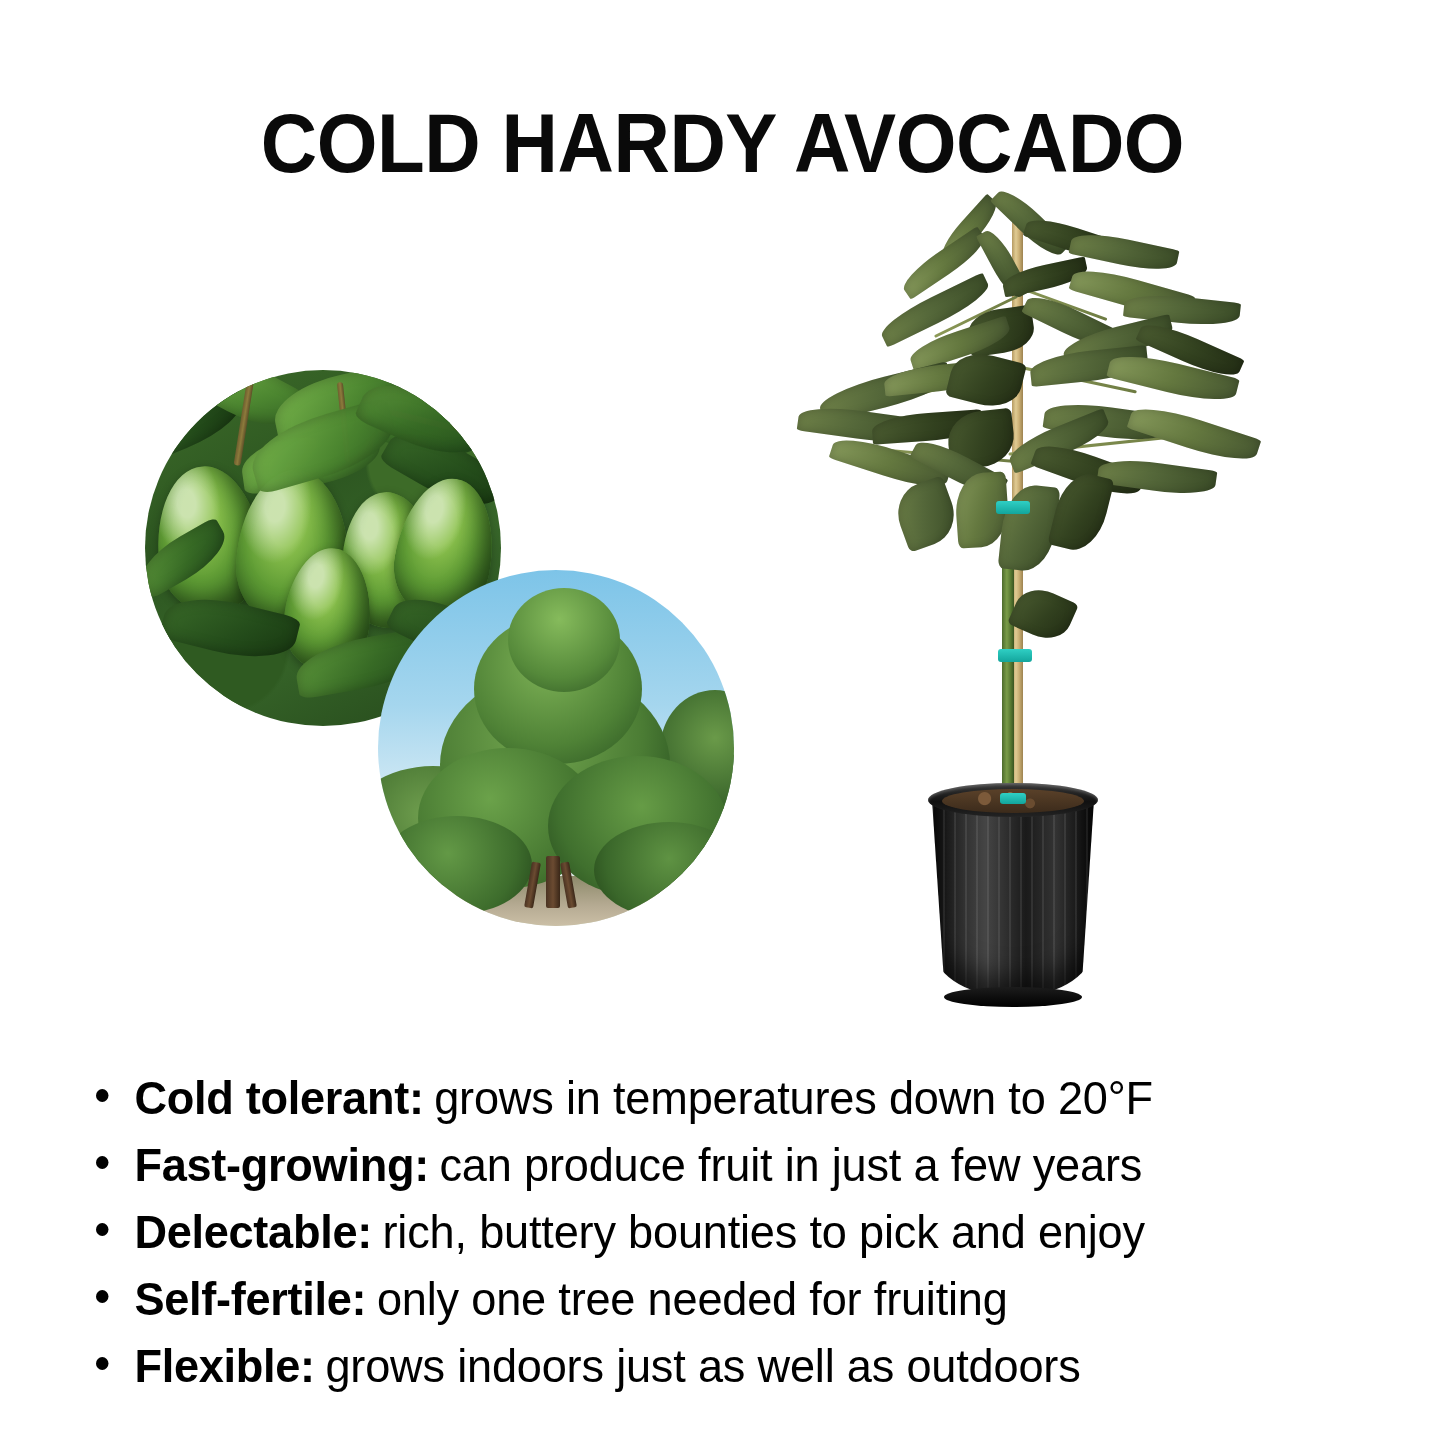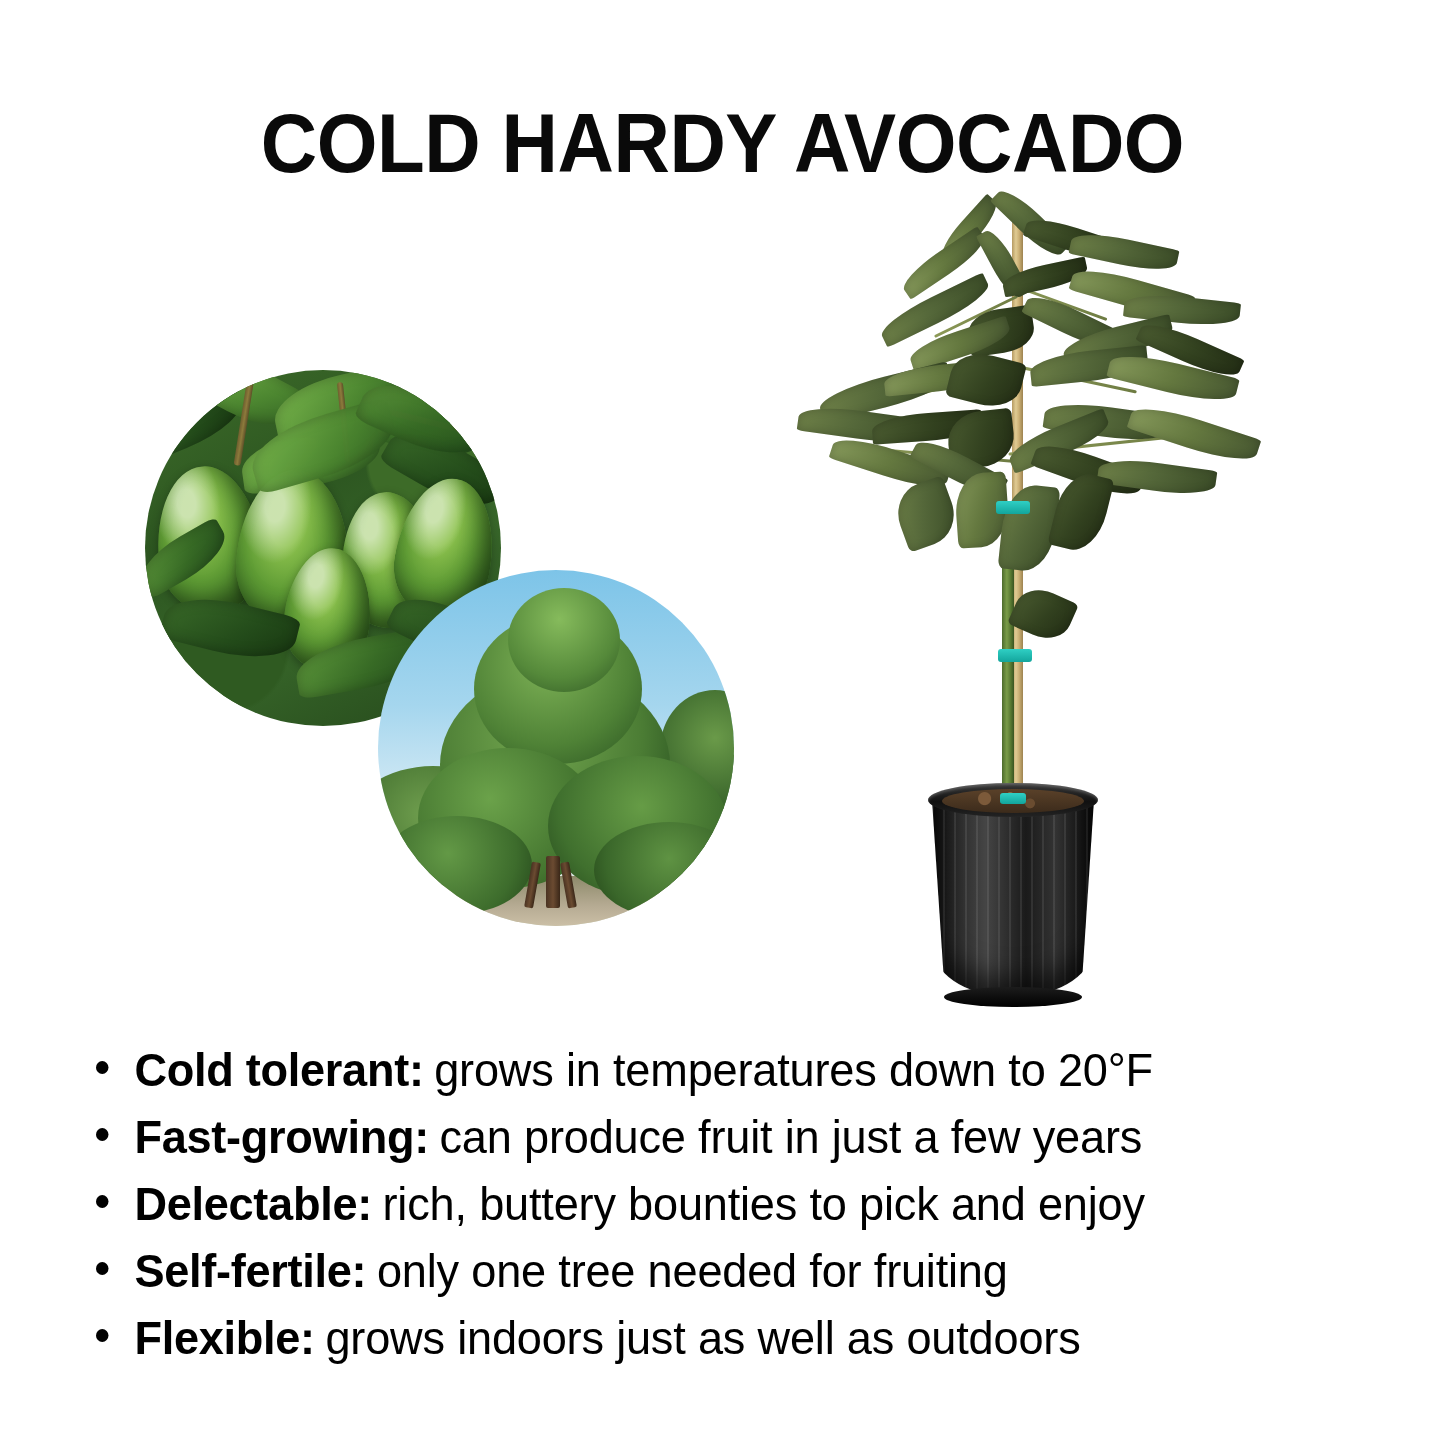--- a/index.html
+++ b/index.html
@@ -164,21 +164,21 @@
   }
   #pot-base {
     position:absolute; left:16px; bottom:-6px; width:138px; height:20px;
     border-radius:50%;
     background:linear-gradient(180deg,#1c1c1c,#000);
   }
 
   
   #features {
     position:absolute;
-    left:96px; top:1036px; width:1290px;
+    left:96px; top:1064px; width:1290px;
     z-index:4;
   }
   .feature-row {
     display:flex;
     align-items:baseline;
     height:67px;
     font-size:47px;
     line-height:67px;
     white-space:nowrap;
     transform:scaleX(0.96);

